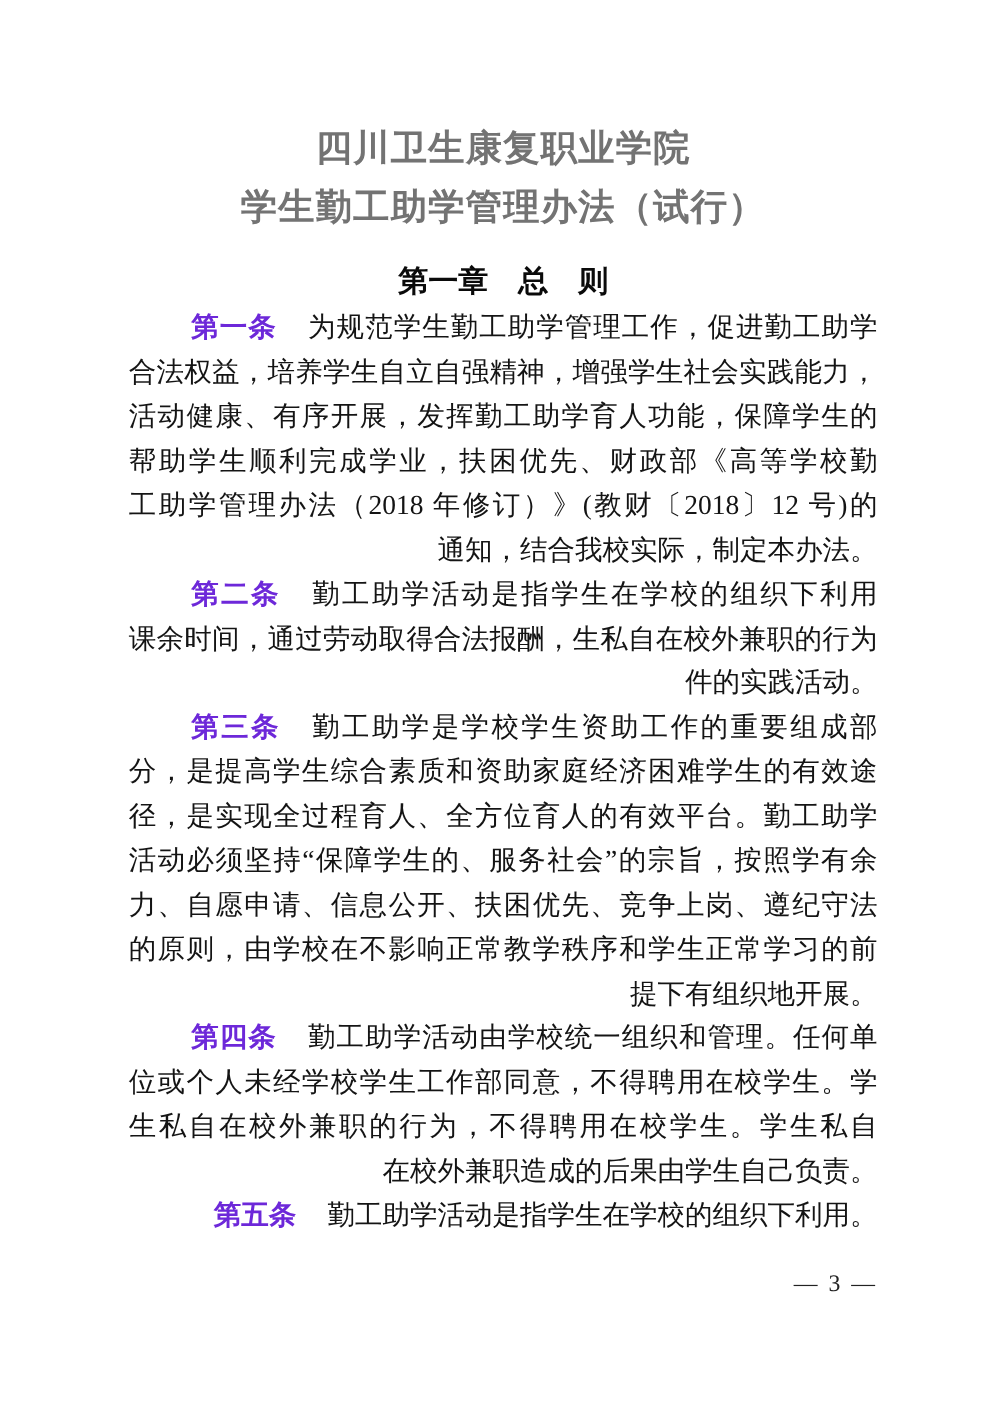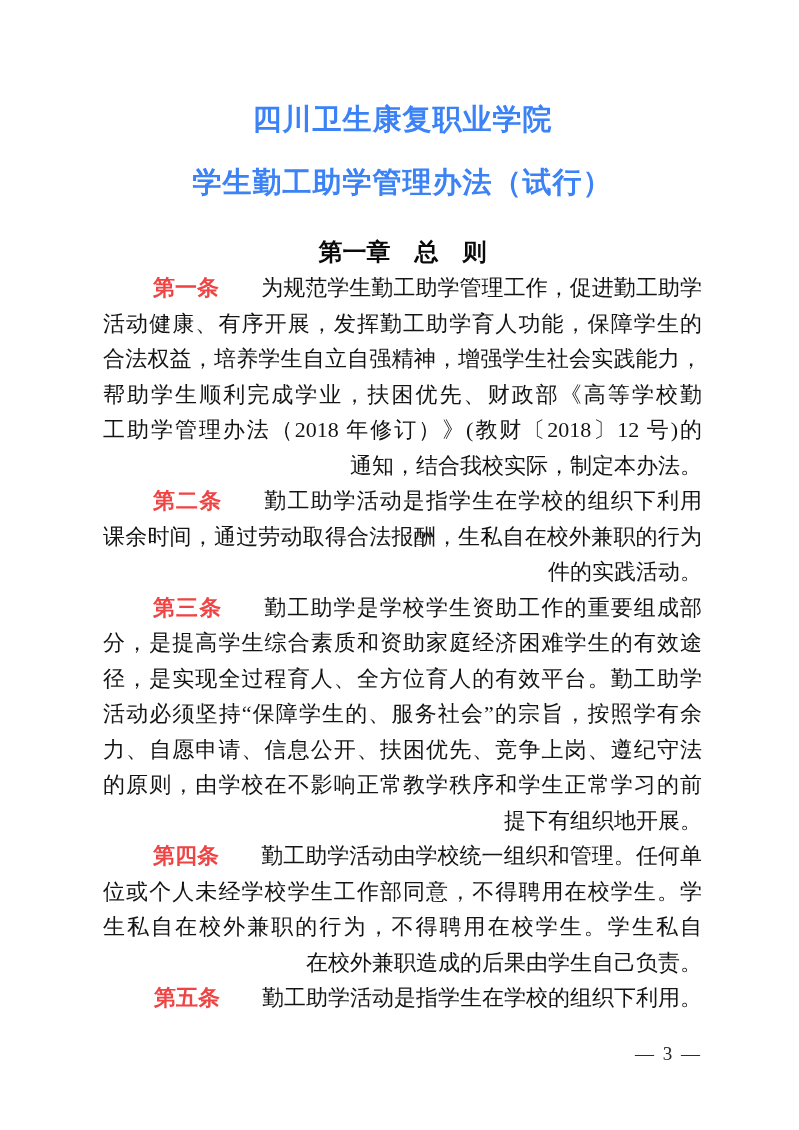--- a/index.html
+++ b/index.html
@@ -12,34 +12,34 @@
     width: 799px;
     height: 1130px;
     background: #ffffff;
     color: #111111;
     box-sizing: border-box;
     padding: 0 97px 0 103px;
     overflow: hidden;
     font-family: "Liberation Serif", "DejaVu Serif", serif;
   }
   .doc-title {
-    margin: 16px;
+    margin: 0;
     text-align: center;
     font-family: "Liberation Sans", "DejaVu Sans", sans-serif;
     font-weight: 700;
     font-size: 29px;
     line-height: 47px;
     letter-spacing: 1px;
-    color: #3b82f6;
+    color: #737373;
   }
   .doc-title.first {
     margin-top: 96px;
   }
   .chapter-heading {
-    margin: 30px 0 0 0;
+    margin: 20px 0 0 0;
     text-align: center;
     font-family: "Liberation Sans", "DejaVu Sans", sans-serif;
     font-weight: 700;
     font-size: 24px;
     line-height: 32px;
     color: #0a0a0a;
   }
   .body-text {
     margin-top: 2px;
     font-size: 22px;
@@ -56,22 +56,22 @@
     text-align: justify;
     text-align-last: justify;
     white-space: normal;
   }
   .body-line.indent {
     text-indent: 50px;
   }
   .article-label {
     font-family: "Liberation Sans", "DejaVu Sans", sans-serif;
     font-weight: 700;
-    color: #ef4444;
-    margin-right: 42px;
+    color: #6d28d9;
+    margin-right: 25px;
   }
   .page-number {
     margin-top: 26px;
     text-align: right;
     font-size: 19px;
     line-height: 24px;
     letter-spacing: 2px;
     color: #222222;
   }
 </style>
@@ -79,22 +79,22 @@
 <body>
 
 <div class="page">
   <h1 class="doc-title first">四川卫生康复职业学院</h1>
   <h1 class="doc-title">学生勤工助学管理办法（试行）</h1>
 
   <h2 class="chapter-heading">第一章　总　则</h2>
 
   <div class="body-text" id="body-container">
       <div class="body-line jl indent"><span class="article-label">第一条</span><span>为规范学生勤工助学管理工作，促进勤工助学</span></div>
+      <div class="body-line jl">合法权益，培养学生自立自强精神，增强学生社会实践能力，</div>
       <div class="body-line jl">活动健康、有序开展，发挥勤工助学育人功能，保障学生的</div>
-      <div class="body-line jl">合法权益，培养学生自立自强精神，增强学生社会实践能力，</div>
       <div class="body-line jl">帮助学生顺利完成学业，扶困优先、财政部《高等学校勤</div>
       <div class="body-line jl">工助学管理办法（2018 年修订）》(教财〔2018〕12 号)的</div>
       <div class="body-line">通知，结合我校实际，制定本办法。</div>
       <div class="body-line jl indent"><span class="article-label">第二条</span><span>勤工助学活动是指学生在学校的组织下利用</span></div>
       <div class="body-line jl">课余时间，通过劳动取得合法报酬，生私自在校外兼职的行为</div>
       <div class="body-line">件的实践活动。</div>
       <div class="body-line jl indent"><span class="article-label">第三条</span><span>勤工助学是学校学生资助工作的重要组成部</span></div>
       <div class="body-line jl">分，是提高学生综合素质和资助家庭经济困难学生的有效途</div>
       <div class="body-line jl">径，是实现全过程育人、全方位育人的有效平台。勤工助学</div>
       <div class="body-line jl">活动必须坚持“保障学生的、服务社会”的宗旨，按照学有余</div>

